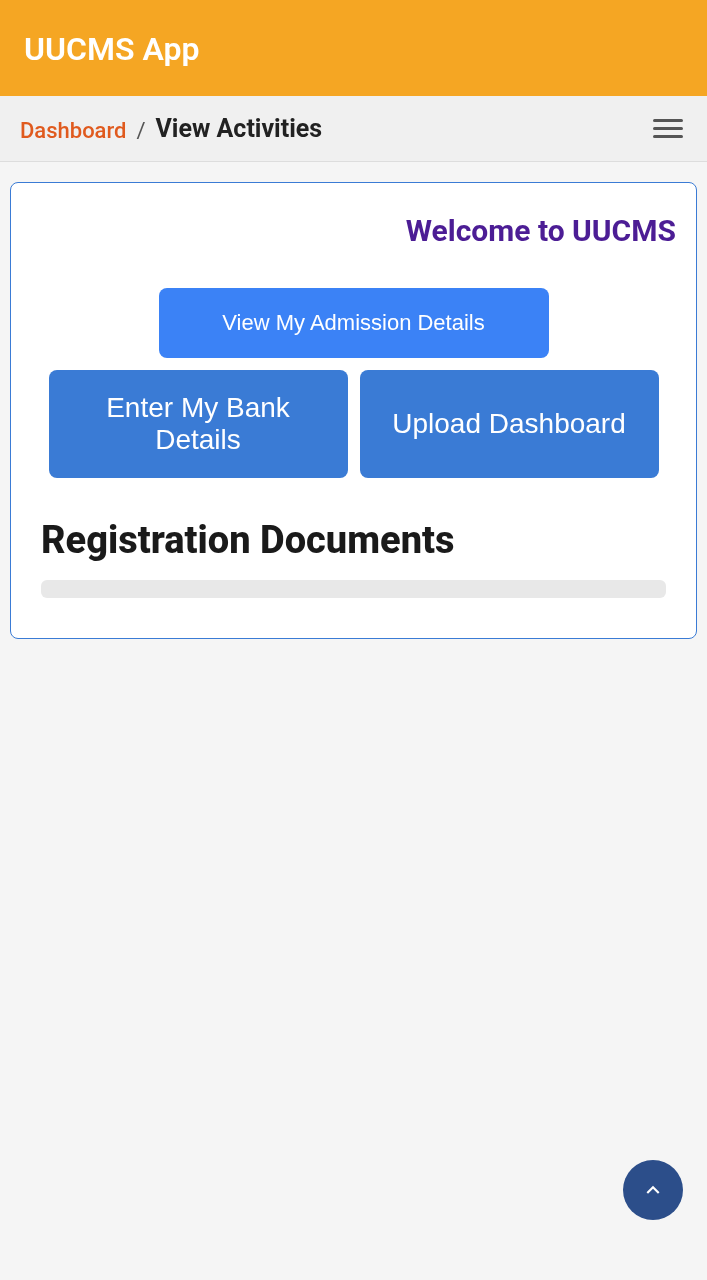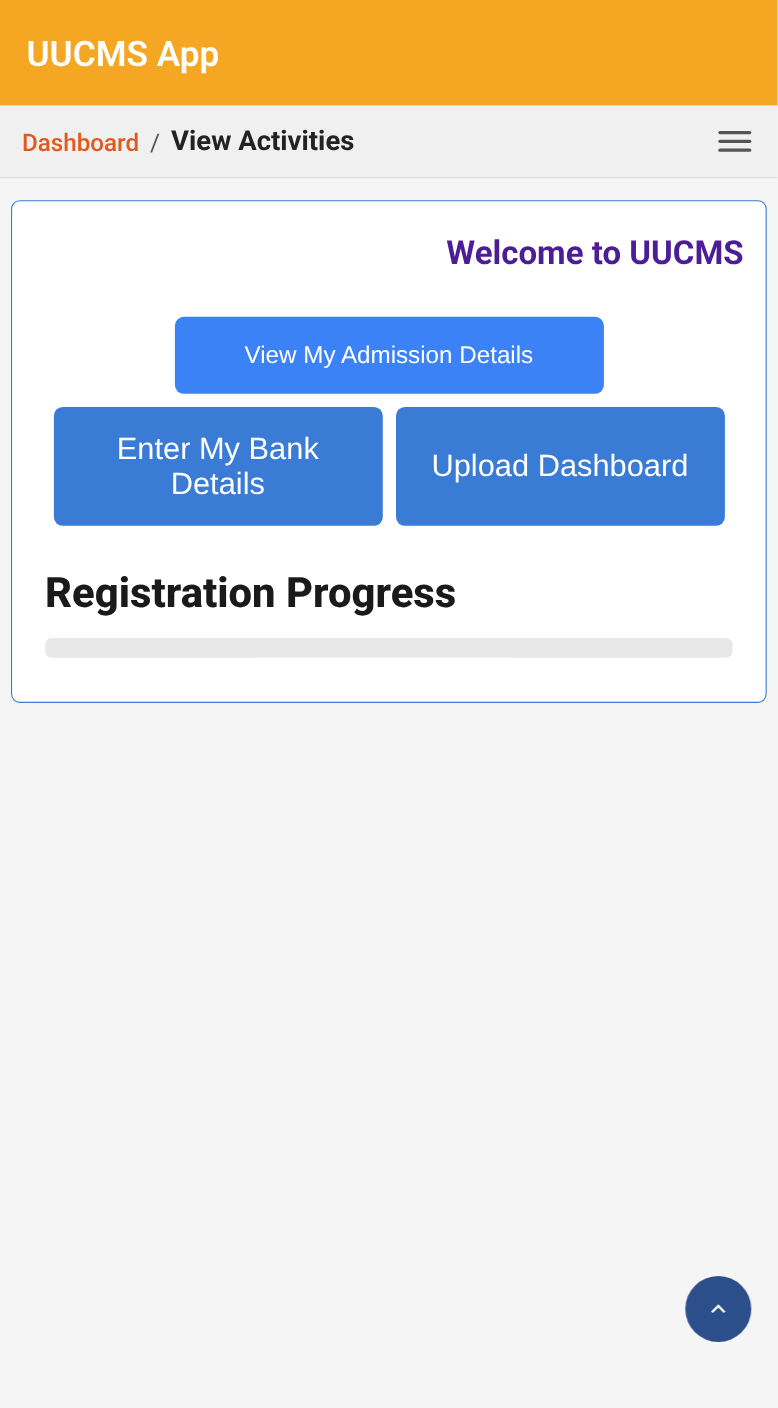--- a/index.html
+++ b/index.html
@@ -223,21 +223,21 @@
 
     <div class="btn-row">
       <button class="btn-half">Enter My Bank Details</button>
 
       <button class="btn-half">Upload Dashboard</button>
     </div>
 
   </div>
 
   <div class="progress-section">
-    <h3 class="progress-title">Registration Progress</h3>
+    <h3 class="progress-title">Registration Documents</h3>
     <div class="progress-bar-container">
       <div class="progress-bar-fill" style="width: 0%"></div>
     </div>
   </div>
 
 </main>
 
 <button class="scroll-top-btn">
   <svg viewBox="0 0 24 24" xmlns="http://www.w3.org/2000/svg">
     <path d="M12 8l-6 6 1.41 1.41L12 10.83l4.59 4.58L18 14z"></path>

